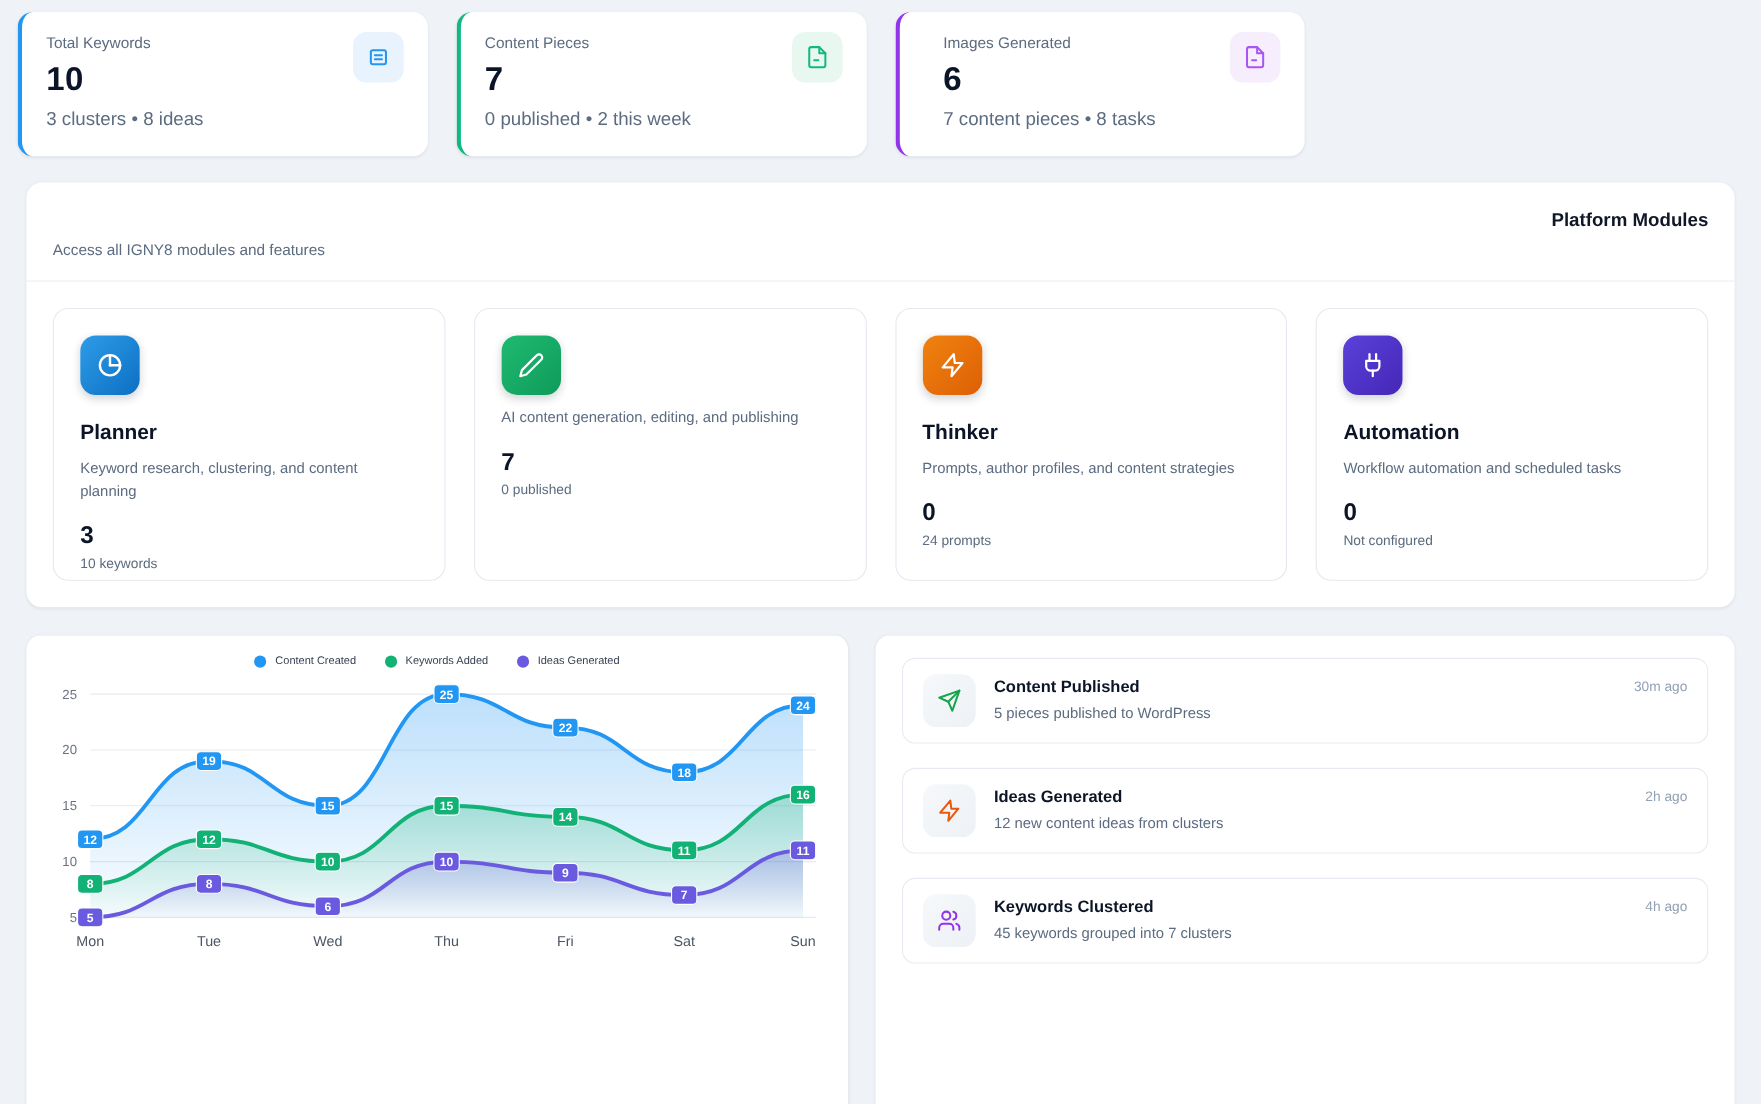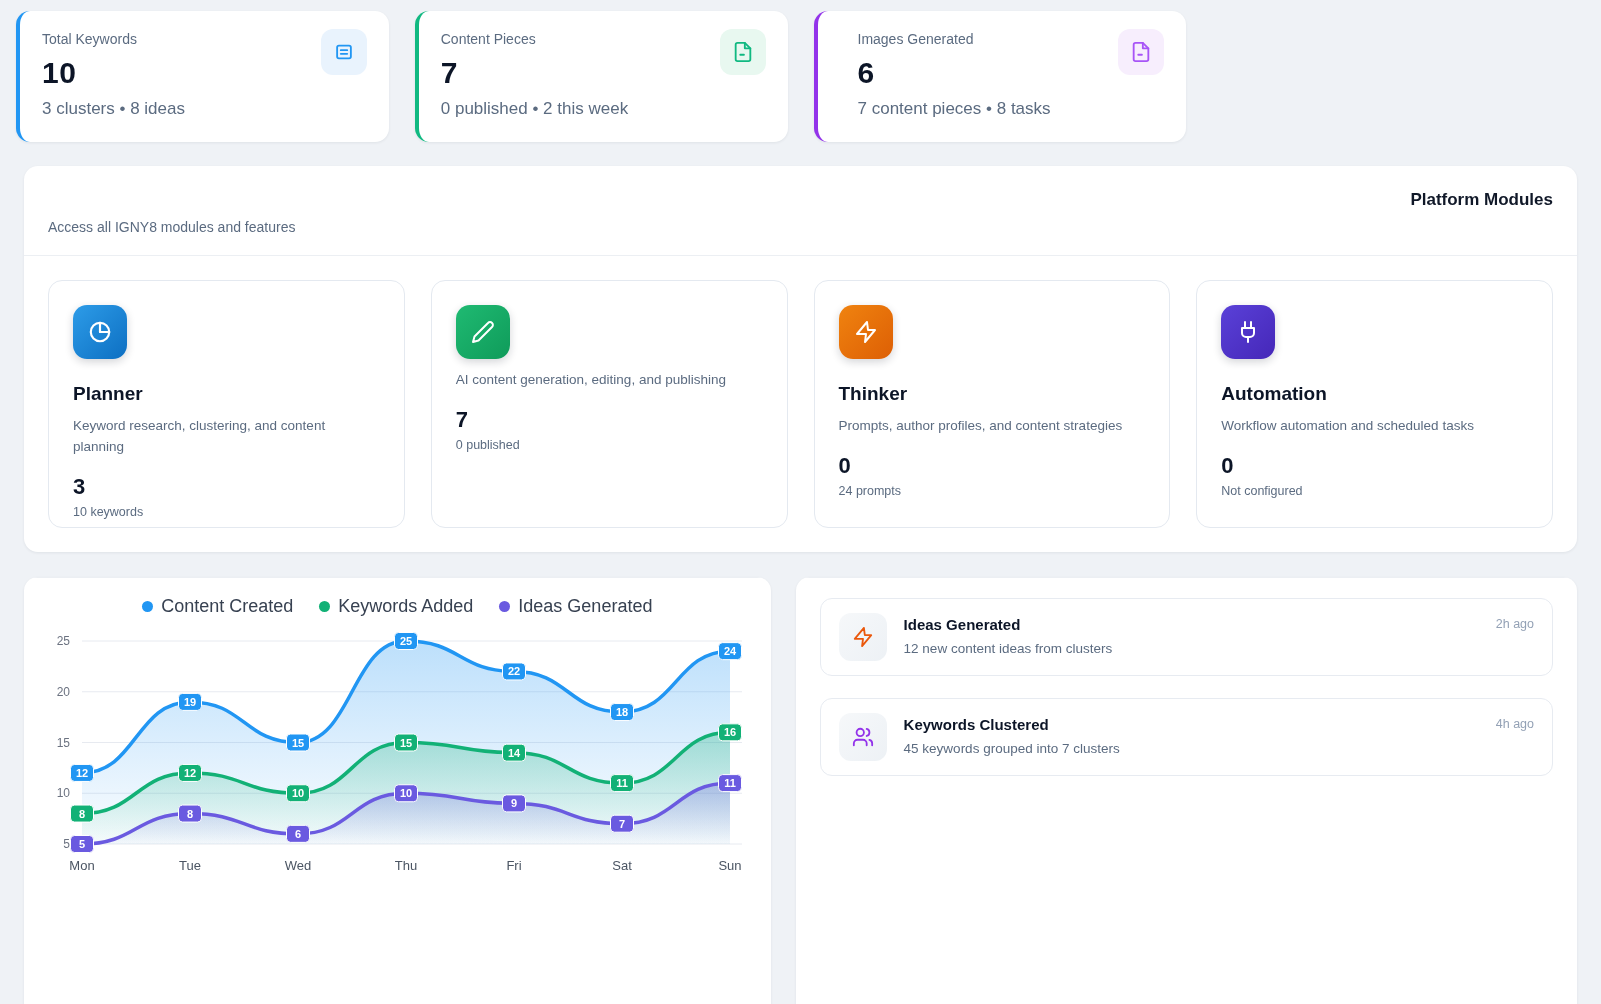--- a/index.html
+++ b/index.html
@@ -48,21 +48,21 @@
   .module-stat-value { font-size:22px; font-weight:bold; margin-top:16px; color:#0c1527; }
   .module-stat-label { font-size:12.5px; color:#5b6b80; margin-top:5px; }
   .bottom-row { display:grid; grid-template-columns:751fr 786fr; gap:25px; margin:25px 24px 0; }
   .bottom-card {
     background:#fff; border-radius:14px; height:470px;
     box-shadow:0 1px 3px rgba(16,24,40,.07); overflow:hidden;
   }
   .legend { display:flex; justify-content:center; gap:26px; margin-top:18px; }
   .legend-item { display:flex; align-items:center; gap:8px; cursor:pointer; }
   .legend-dot { width:11px; height:11px; border-radius:50%; }
-  .legend-label { font-size:18px; color:#374151; }
+  .legend-label { font-size:10px; color:#374151; }
   #chart-root { padding:8px 22px 0; }
   .activity-list { padding:20px 24px; display:flex; flex-direction:column; gap:22px; }
   .activity-item {
     border:1px solid #e7ebf1; border-radius:12px; padding:14px 18px;
     display:flex; gap:17px; align-items:flex-start; background:#fff;
   }
   .activity-icon-tile {
     width:48px; height:48px; border-radius:12px; flex:0 0 auto;
     background:linear-gradient(135deg,#f6f8fa,#edf1f5);
     display:flex; align-items:center; justify-content:center;
@@ -278,20 +278,33 @@
           <text x="576" y="202.7" text-anchor="middle" font-size="11" font-weight="bold" fill="#ffffff">7</text>
           <rect x="672.5" y="149.6" width="23" height="17" rx="4" fill="#6a5ae0" stroke="#ffffff" stroke-width="1"></rect>
           <text x="684" y="162.1" text-anchor="middle" font-size="11" font-weight="bold" fill="#ffffff">11</text>
         </svg></div>
   </div>
 
   <div class="bottom-card">
     <div class="divider"></div>
     <div class="activity-list">
 
+      <div class="activity-item">
+        <span class="activity-icon-tile" style="color: rgb(22, 163, 74);">
+          <svg class="ic" width="22" height="22" viewBox="0 0 24 24" fill="none" stroke="currentColor" stroke-width="2" stroke-linecap="round" stroke-linejoin="round">
+              <path d="m22 2-7 20-4-9-9-4z"></path>
+              <path d="M22 2 11 13"></path>
+            </svg>
+        </span>
+        <span>
+          <div class="activity-title">Content Published</div>
+          <div class="activity-desc">5 pieces published to WordPress</div>
+        </span>
+        <span class="activity-time">30m ago</span>
+      </div>
 
       <div class="activity-item">
         <span class="activity-icon-tile" style="color: rgb(234, 88, 12);">
           <svg class="ic" width="22" height="22" viewBox="0 0 24 24" fill="none" stroke="currentColor" stroke-width="2" stroke-linecap="round" stroke-linejoin="round">
               <path d="M13 2 3 14h9l-1 8 10-12h-7z"></path>
             </svg>
         </span>
         <span>
           <div class="activity-title">Ideas Generated</div>
           <div class="activity-desc">12 new content ideas from clusters</div>

